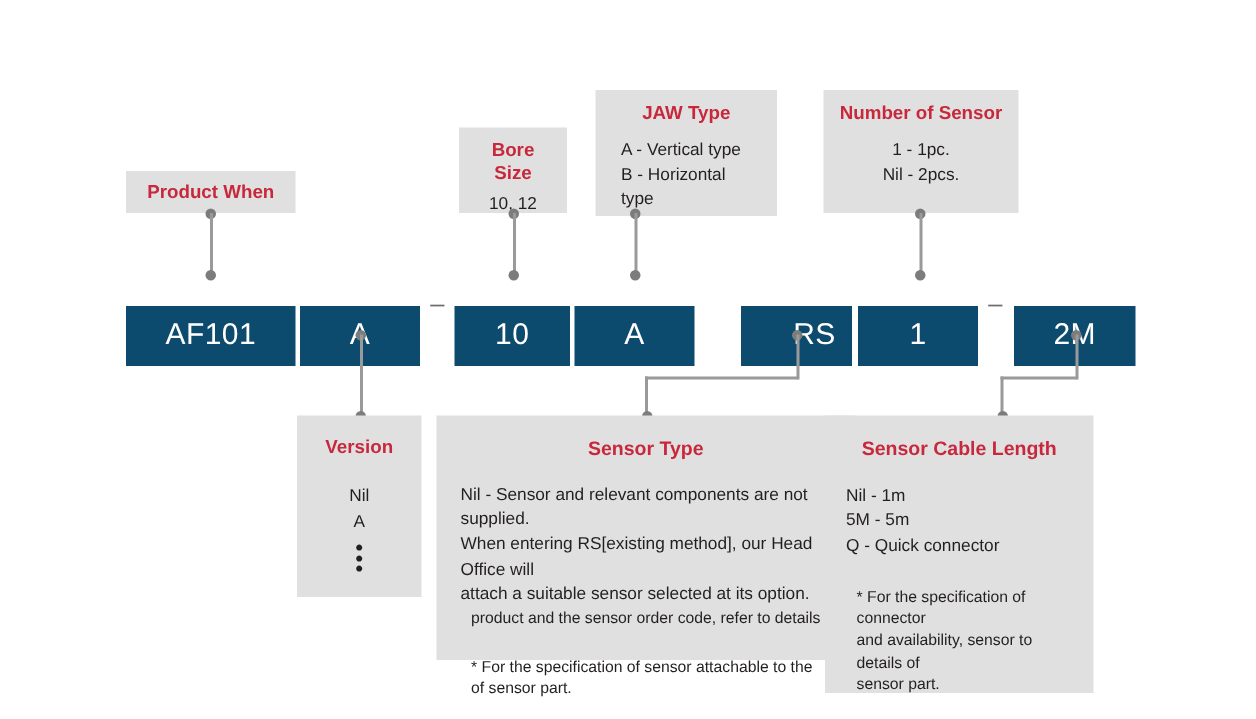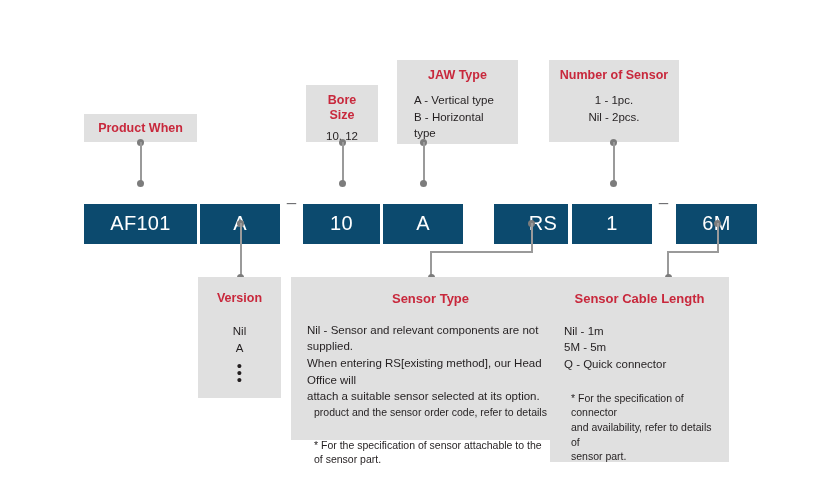--- a/index.html
+++ b/index.html
@@ -177,21 +177,21 @@
   <div class="abs chip" style="left:494px; width:74px;padding-left:24px;">
     <span>RS</span>
   </div>
   <div class="abs chip" style="left:572px; width:80px;">
     <span>1</span>
   </div>
 
   <div class="abs dash" style="left:653px; width:21px;">–</div>
 
   <div class="abs chip" style="left:676px; width:81px;">
-    <span>6M</span>
+    <span>2M</span>
   </div>
 
   <div class="dot" style="left:237px; top:220px;"></div>
   <div class="vline" style="left:239.5px; top:223px; height:54px;"></div>
   <div class="dot" style="left:237px; top:274px;"></div>
 
   <div class="dot" style="left:528px; top:220px;"></div>
   <div class="vline" style="left:530.5px; top:223px; height:30px;"></div>
   <div class="hline" style="left:430px; top:251px; width:102px;"></div>
   <div class="vline" style="left:430px; top:251px; height:26px;"></div>
@@ -223,17 +223,17 @@
     <p class="note" style="margin-top:18px; padding-left:7px;">* For the specification of sensor attachable to the</p>
     <p class="note indent">of sensor part.</p>
   </div>
 
   <div class="abs gbox" style="left:550px; top:277px; width:179px; height:185px; padding:14px 14px;">
     <p class="gtitle lg">Sensor Cable Length</p>
     <p class="gbody left" style="margin-top:16px;">Nil - 1m</p>
     <p class="gbody left">5M - 5m</p>
     <p class="gbody left">Q - Quick connector</p>
     <p class="note" style="margin-top:18px; padding-left:7px;">* For the specification of connector</p>
-    <p class="note indent">and availability, refer to details of</p>
+    <p class="note indent">and availability, sensor to details of</p>
     <p class="note indent">sensor part.</p>
   </div>
 
 </div>
 
 </body></html>

